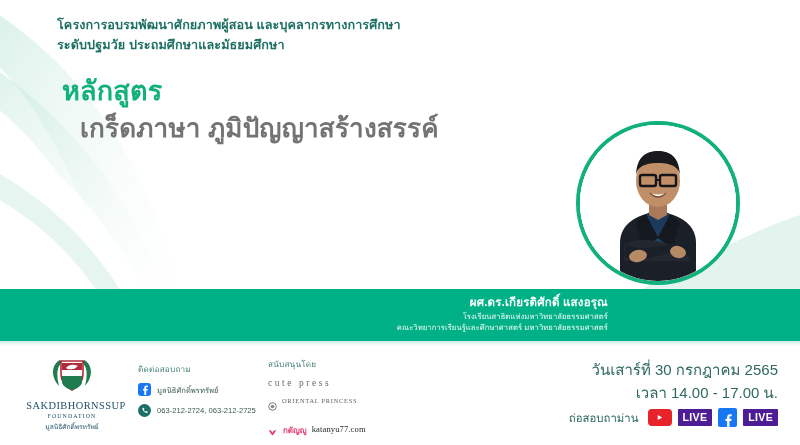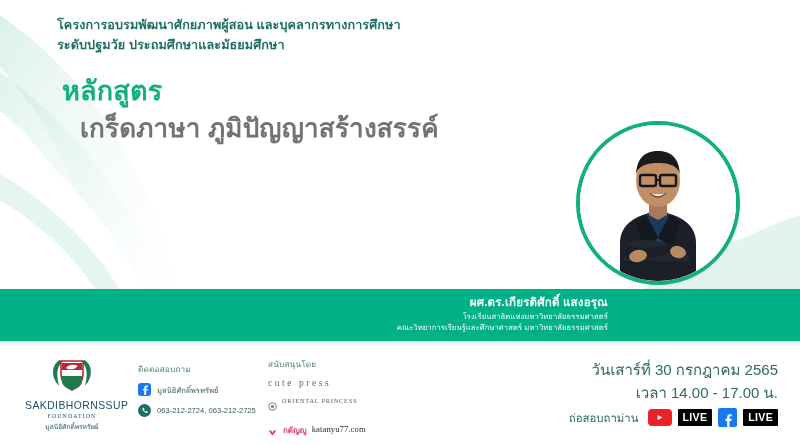--- a/index.html
+++ b/index.html
@@ -59,21 +59,21 @@
     font-size:7.6px; color:#ffffff; line-height:1.5;
     letter-spacing:.1px; white-space:nowrap; opacity:.97;
   }
 
   
   .footer { position:absolute; left:0; top:346px; width:800px; height:99px; }
 
   .logo-col { position:absolute; left:17px; top:8px; width:110px; text-align:center; }
   .logo-name {
     font-size:10.4px; color:#1d4f66; letter-spacing:.45px;
-    font-family:Liberation Sans, sans-serif; line-height:1.1; margin-top:2px;margin-left:8px;
+    font-family:Liberation Serif, serif; line-height:1.1; margin-top:2px;margin-left:8px;
   }
   .logo-sub {
     font-size:5.9px; color:#1d4f66; letter-spacing:1.1px;
     font-family:"Liberation Serif","DejaVu Serif",serif; margin-top:2px;
   }
   .logo-thai { font-size:6.6px; color:#1d4f66; margin-top:2px; }
 
   .contact-col { position:absolute; left:138px; top:17px; width:125px; }
   .col-head { font-size:8.2px; color:#3f7f72; margin-bottom:7px; letter-spacing:.2px; }
   .contact-row { display:flex; align-items:center; gap:6px; margin-bottom:8px; }
@@ -102,21 +102,21 @@
   .broadcast-row {
     position:absolute; right:22px; top:62px;
     display:flex; align-items:center; gap:6px; justify-content:flex-end;
   }
   .broadcast-label { font-size:11.4px; color:#2f6a60; margin-right:3px; white-space:nowrap; }
   .yt-badge {
     width:24px; height:17px; background:#e8232a; border-radius:4px;
     display:flex; align-items:center; justify-content:center;
   }
   .live-badge {
-    background:#000000; color:#fff; font-size:10.6px; font-weight:bold;
+    background:#4c1d95; color:#fff; font-size:10.6px; font-weight:bold;
     padding:2px 5px; border-radius:1px; letter-spacing:.3px; line-height:1.25;
   }
   .fb-badge {
     width:19px; height:19px; background:#1877f2; border-radius:2px;
     display:flex; align-items:flex-end; justify-content:center;
   }
   .icon-sq { width:13px; height:13px; border-radius:3px; flex:0 0 auto;
     display:flex; align-items:center; justify-content:center; }
 </style>
 </head>

